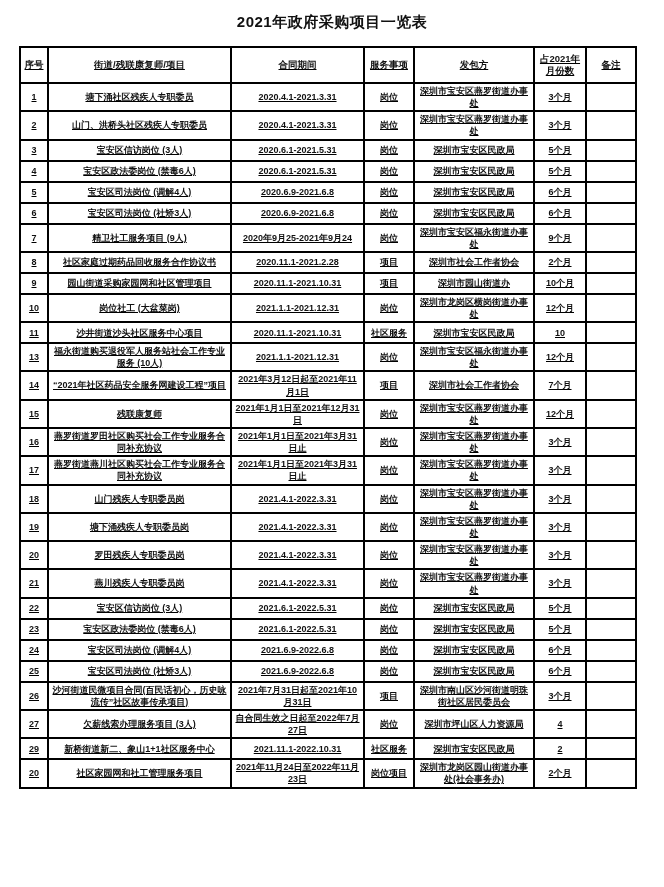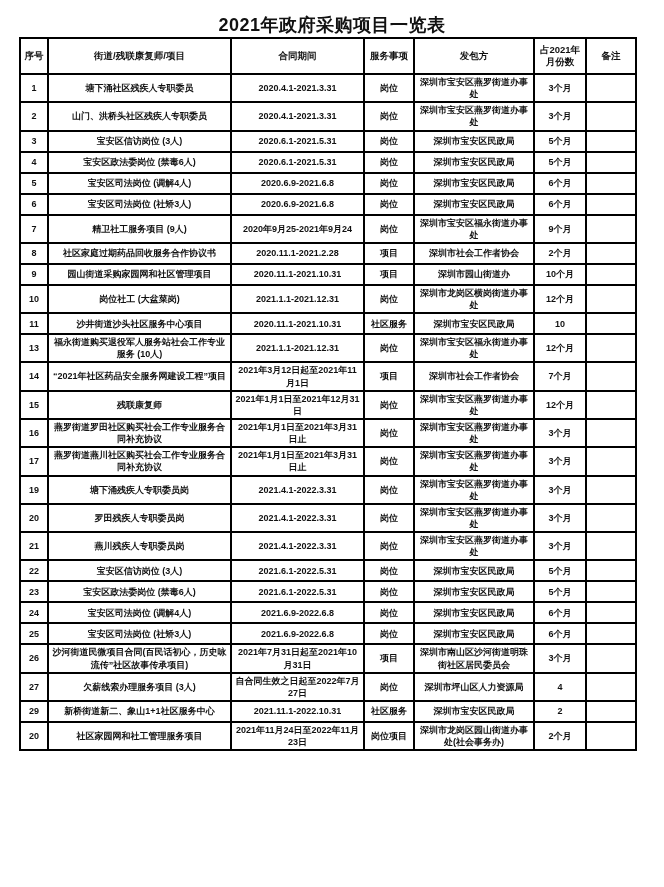--- a/index.html
+++ b/index.html
@@ -15,30 +15,31 @@
     color: #000000;
   }
   .page {
     width: 664px;
     box-sizing: border-box;
   }
   .doc-title {
     margin: 13px 1px 0 0;
     width: 664px;
     text-align: center;
-    font-size: 18px;
+    font-size: 15px;
     font-weight: 700;
     color: #111111;
     letter-spacing: 0.5px;
   }
   table.proc-table {
     border-collapse: collapse;
     table-layout: fixed;
     width: 616px;
-    margin: 0 0 0 19px;
+    margin: 14px 0 0 19px;
+    text-decoration: underline;
   }
   table.proc-table th,
   table.proc-table td {
     border: 2px solid #000000;
     text-align: center;
     vertical-align: middle;
     padding: 1px 2px;
     box-sizing: border-box;
     color: #111111;
     font-weight: 700;
@@ -229,20 +230,29 @@
         <tr>
           <td>17</td>
           <td>燕罗街道燕川社区购买社会工作专业服务合同补充协议</td>
           <td>2021年1月1日至2021年3月31日止</td>
           <td>岗位</td>
           <td>深圳市宝安区燕罗街道办事处</td>
           <td>3个月</td>
           <td></td>
         </tr>
         <tr>
+          <td>18</td>
+          <td>山门残疾人专职委员岗</td>
+          <td>2021.4.1-2022.3.31</td>
+          <td>岗位</td>
+          <td>深圳市宝安区燕罗街道办事处</td>
+          <td>3个月</td>
+          <td></td>
+        </tr>
+        <tr>
           <td>19</td>
           <td>塘下涌残疾人专职委员岗</td>
           <td>2021.4.1-2022.3.31</td>
           <td>岗位</td>
           <td>深圳市宝安区燕罗街道办事处</td>
           <td>3个月</td>
           <td></td>
         </tr>
         <tr>
           <td>20</td>

